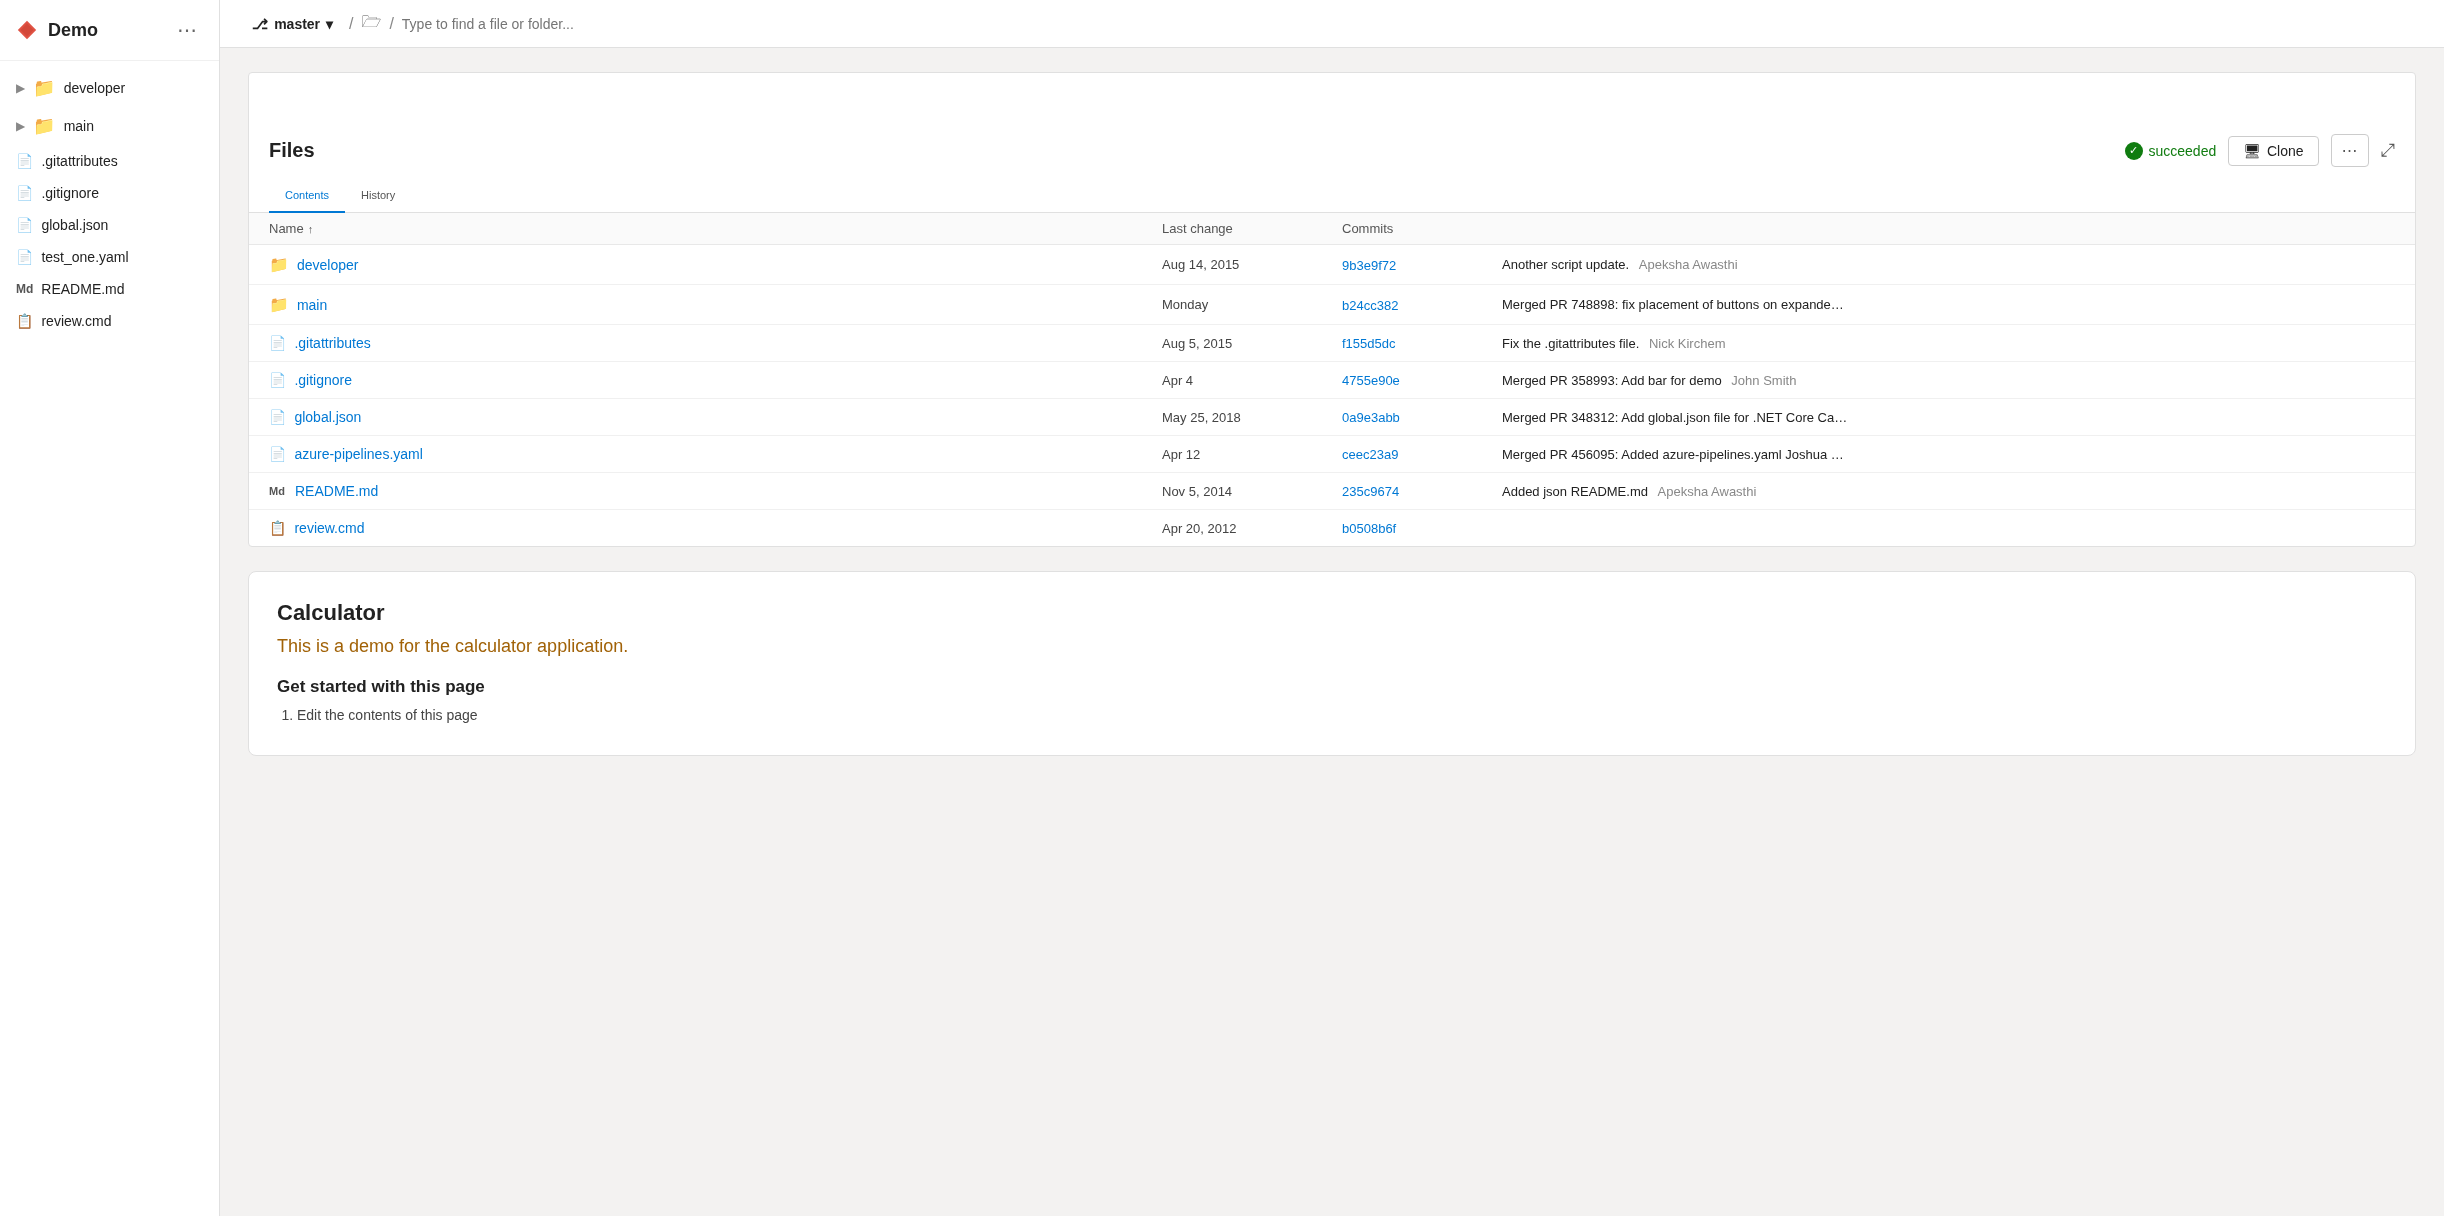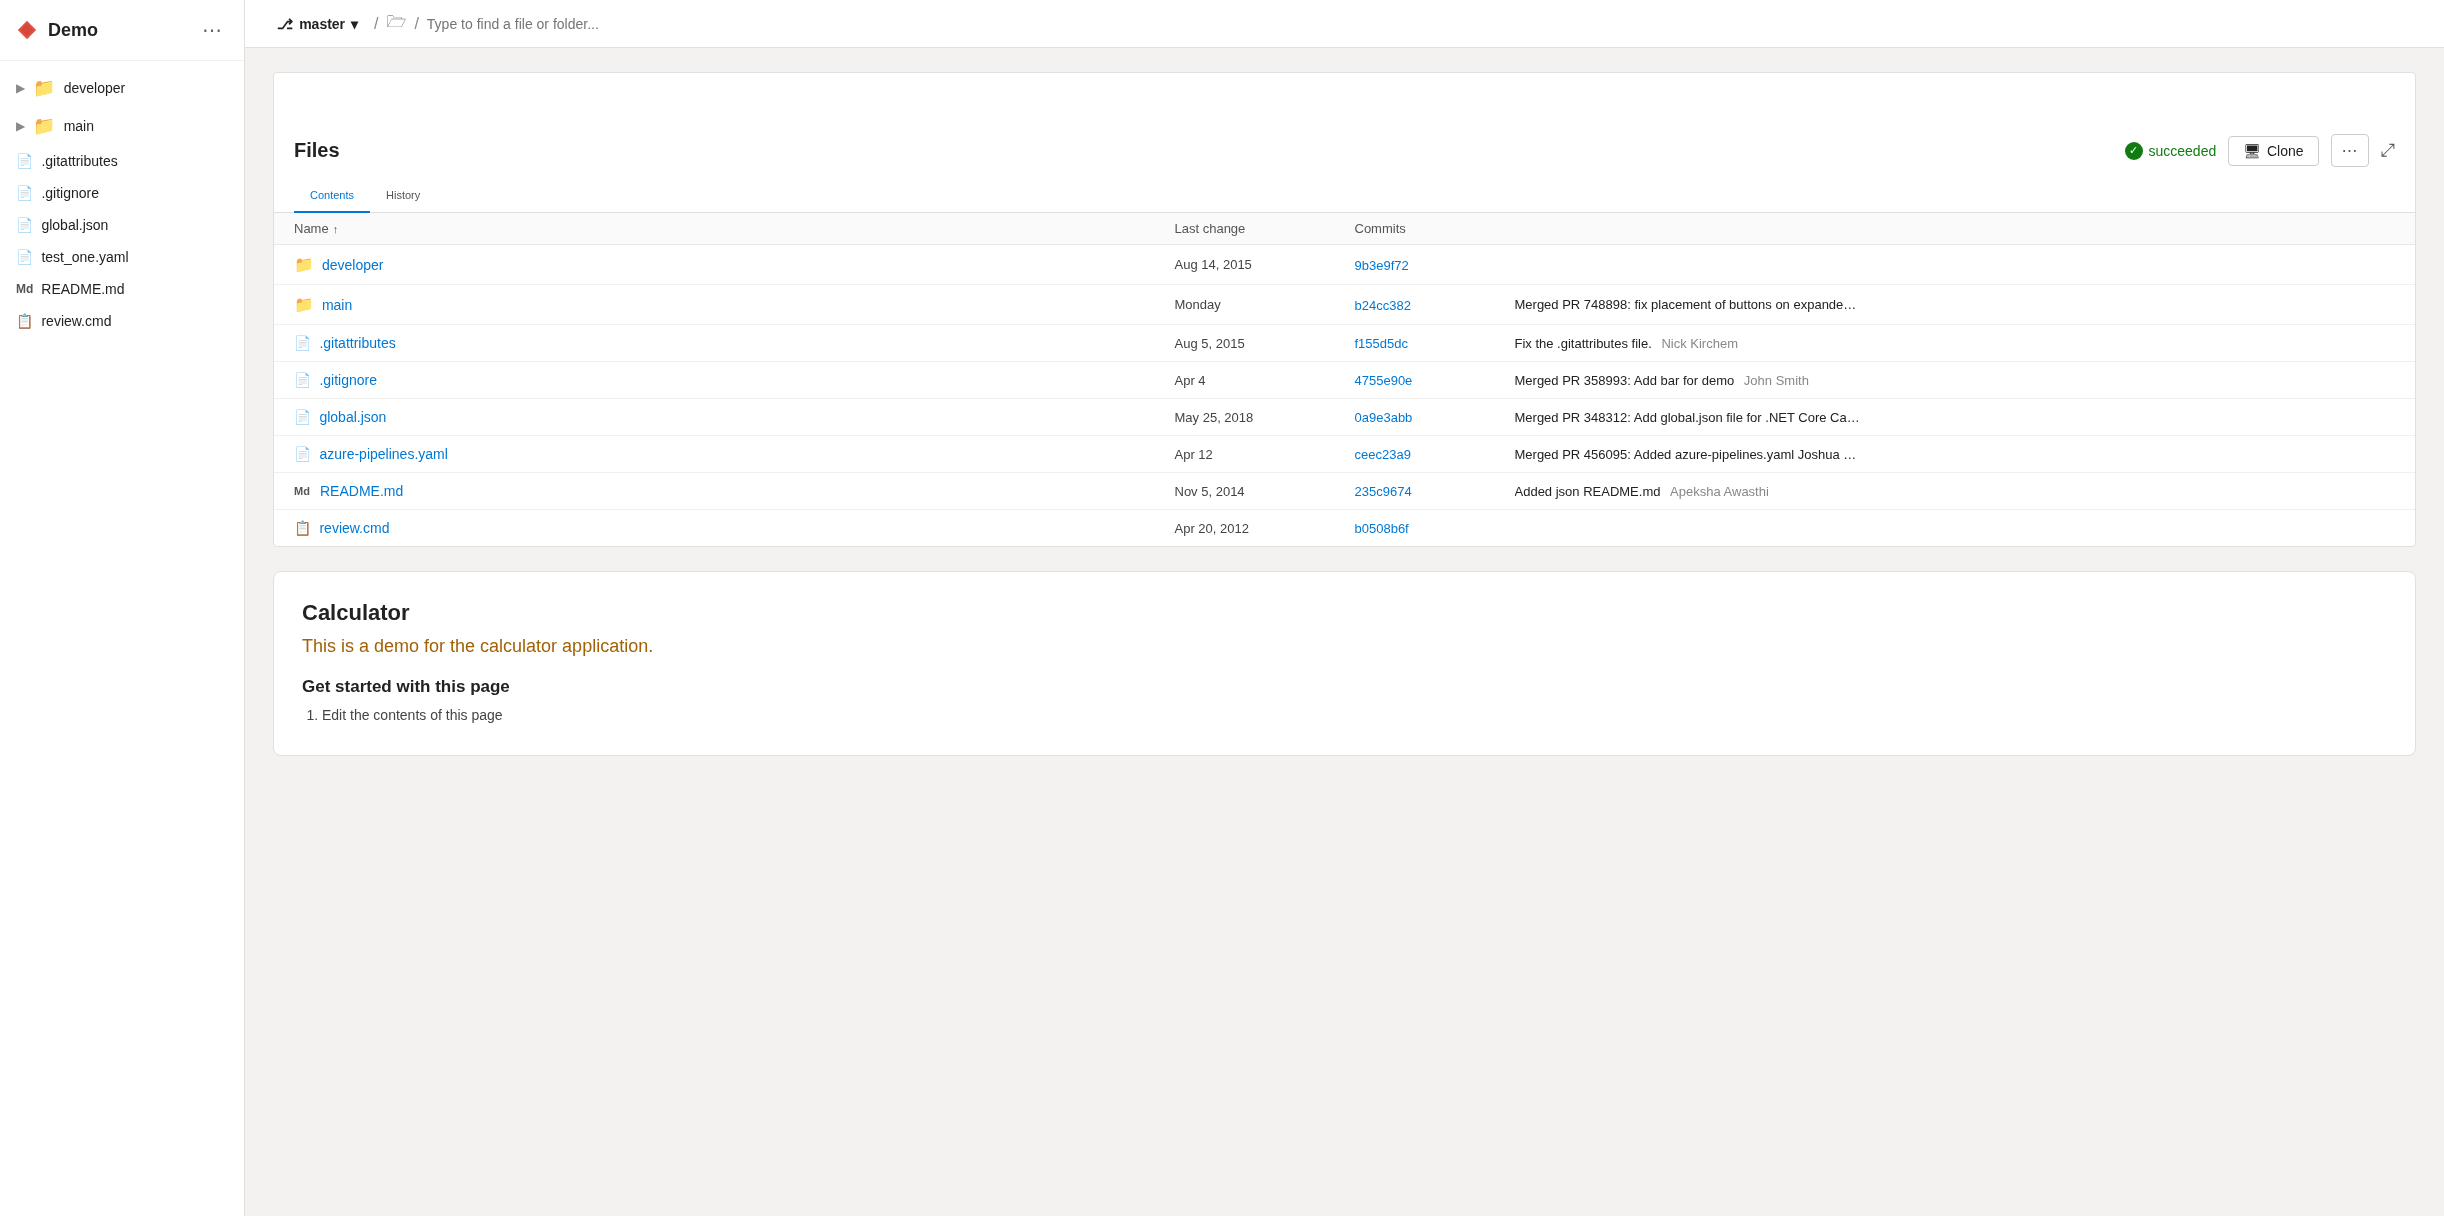--- a/index.html
+++ b/index.html
@@ -1,20 +1,20 @@
 <!DOCTYPE html>
 <html><head>
   <meta charset="utf-8">
   <style>
     * { box-sizing: border-box; margin: 0; padding: 0; }
     body { font-family: -apple-system, BlinkMacSystemFont, 'Segoe UI', sans-serif; background: #f3f2f1; display: flex; height: 100vh; overflow: hidden; font-size: 14px; }
 
     
     .sidebar {
-      width: 245px;
+      width: 220px;
       background: #fff;
       border-right: 1px solid #e0e0e0;
       display: flex;
       flex-direction: column;
       flex-shrink: 0;
     }
     .sidebar-header {
       display: flex;
       align-items: center;
       justify-content: space-between;
@@ -397,20 +397,24 @@
         <div id="table-body">
             <div class="table-row">
       <div class="file-name-cell">
         <span style="color:#d4a843;font-size:16px;">📁</span>
         <span>developer</span>
       </div>
       <div class="date-cell">Aug 14, 2015</div>
       <div>
         <span class="commit-hash">9b3e9f72</span>
       </div>
+      <div class="commit-msg">
+        <span>Another script update.</span>
+        <span class="commit-author">Apeksha Awasthi</span>
+      </div>
     </div>
             <div class="table-row">
       <div class="file-name-cell">
         <span style="color:#d4a843;font-size:16px;">📁</span>
         <span>main</span>
       </div>
       <div class="date-cell">Monday</div>
       <div>
         <span class="commit-hash">b24cc382</span>
       </div>

